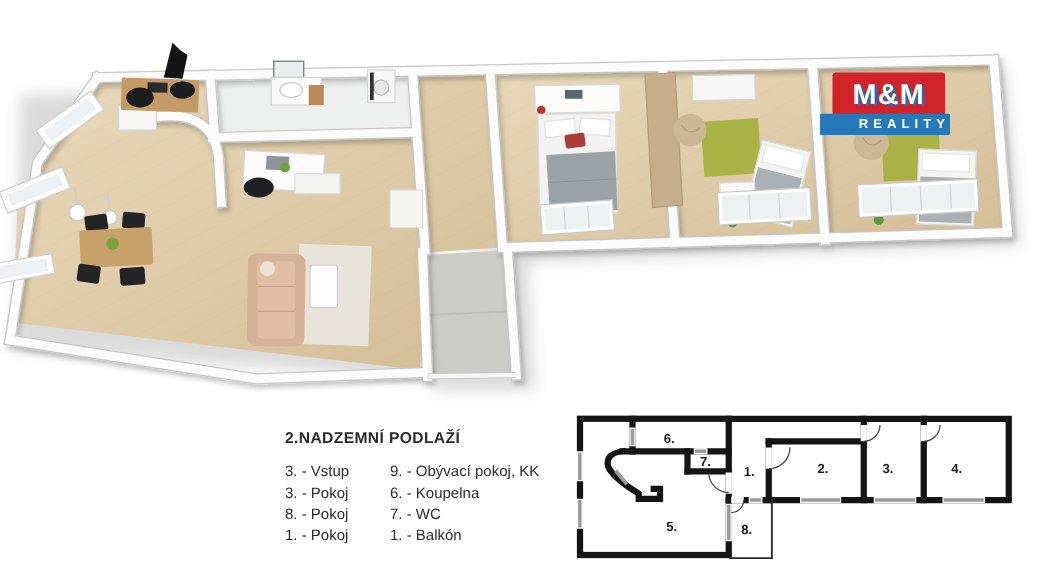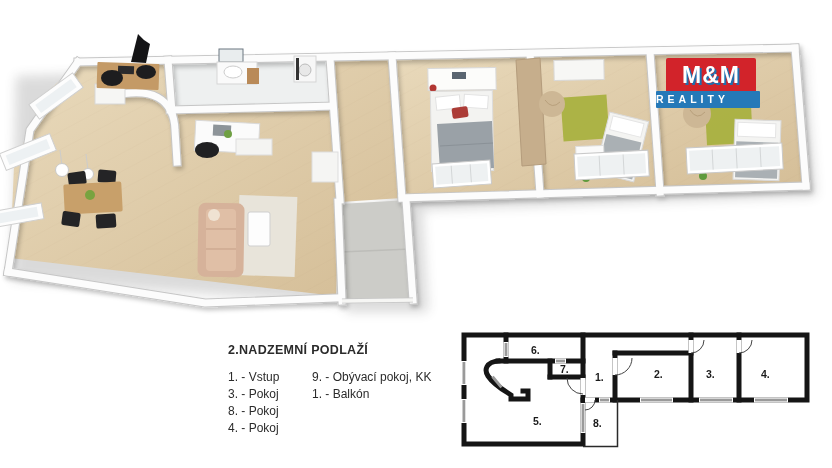--- a/index.html
+++ b/index.html
@@ -6,21 +6,21 @@
   #stage{position:relative;width:832px;height:468px;background:#ffffff;overflow:hidden;
          font-family:"Liberation Sans", sans-serif;}
   #view3d{position:absolute;left:0;top:0;}
   #plan2d{position:absolute;left:460px;top:330px;}
   .logo{position:absolute;left:656px;top:16px;width:104px;margin-top:42px;}
   .logo-red{background:#d2232a;width:90px;height:35px;margin-left:10px;
             display:flex;align-items:center;justify-content:center;border-radius:2px;}
   .logo-red span{color:#ffffff;font-weight:bold;font-size:23px;letter-spacing:1px;
                  text-shadow:2px 2px 0 #1f6fae;line-height:1;}
   .logo-blue{background:#2579b8;width:104px;height:17px;margin-top:-2px;position:relative;
-             display:flex;align-items:center;justify-content:flex-start;border-radius:1px;}
+             display:flex;align-items:center;justify-content:flex-end;border-radius:1px;}
   .logo-blue span{color:#ffffff;font-weight:bold;font-size:10.5px;letter-spacing:4px;line-height:1;}
   .floor-title{position:absolute;left:228px;top:343px;font-size:12.5px;font-weight:bold;
                color:#2b2b2b;letter-spacing:.3px;}
   .legend-col{position:absolute;top:369px;font-size:12px;color:#2b2b2b;}
   .legend-col div{height:17px;line-height:17px;white-space:nowrap;}
   #legend-col1{left:228px;}
   #legend-col2{left:312px;}
   svg text.rnum{font-family:"Liberation Sans",sans-serif;font-size:10.5px;font-weight:bold;fill:#1b1b1b;}
 </style>
 </head>
@@ -251,27 +251,29 @@
       <span>M&amp;M</span>
     </div>
     <div class="logo-blue">
       <span>REALITY</span>
     </div>
   </div>
 
   <div class="floor-title">2.NADZEMNÍ PODLAŽÍ</div>
 
   <div id="legend-col1" class="legend-col">
-    <div>1. - Vstup</div>
+    <div>3. - Vstup</div>
     <div>3. - Pokoj</div>
     <div>8. - Pokoj</div>
-    <div>4. - Pokoj</div>
+    <div>1. - Pokoj</div>
   </div>
   <div id="legend-col2" class="legend-col">
     <div>9. - Obývací pokoj, KK</div>
+    <div>6. - Koupelna</div>
+    <div>7. - WC</div>
     <div>1. - Balkón</div>
   </div>
 
   <svg id="plan2d" width="352" height="122" viewBox="0 0 352 122">
 
     <g stroke="#151515" stroke-width="5" fill="none" stroke-linecap="square">
       <rect x="4" y="5" width="119" height="109"></rect>
       <path d="M123,5 H347 V70 H123"></path>
       <path d="M46,5 V31"></path>
       <path d="M38,31 H123"></path>

